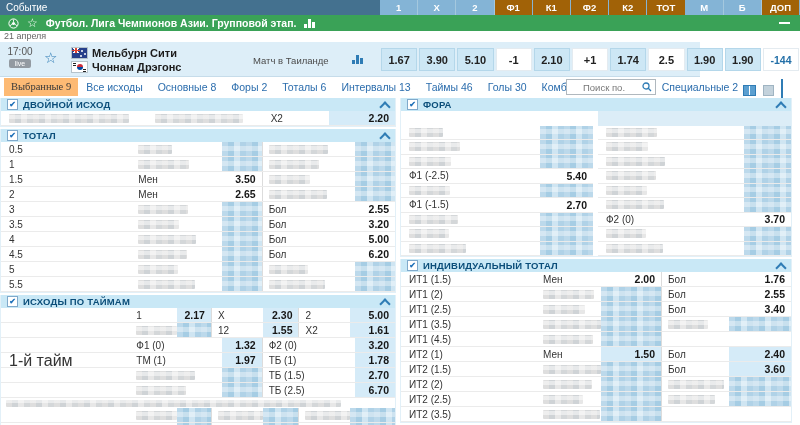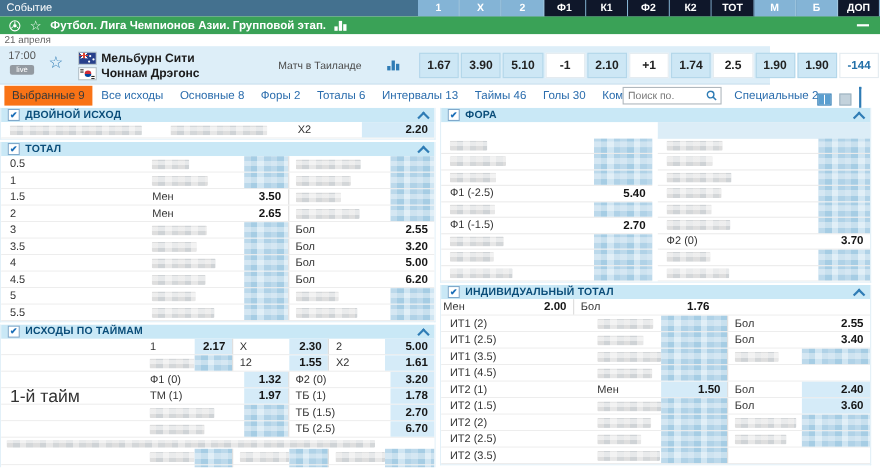--- a/index.html
+++ b/index.html
@@ -5,21 +5,21 @@
   html,body{margin:0;padding:0;background:#fff;}
   .screen{position:relative;width:800px;height:425px;background:#fff;overflow:hidden;
           font-family:"Liberation Sans",sans-serif;}
 
   
   .topbar{position:absolute;left:0;top:0;width:800px;height:15px;background:#44718f;}
   .evt{position:absolute;left:6px;top:0;line-height:15px;font-size:10px;color:#fff;}
   .hcols{position:absolute;left:380px;top:0;width:420px;height:15px;display:flex;}
   .hcell{flex:1;display:flex;align-items:center;justify-content:center;font-size:9.5px;
          font-weight:bold;color:#fff;background:#84b4d6;border-right:1px solid #a4c8de;box-sizing:border-box;}
-  .hcell.dark{background:#0f172a;border-right-color:#86b4d3;}
+  .hcell.dark{background:#a16207;border-right-color:#86b4d3;}
 
   
   .leaguebar{position:absolute;left:0;top:15px;width:800px;height:16px;background:#3aa257;
              display:flex;align-items:center;gap:8px;padding-left:8px;box-sizing:border-box;}
   .lb-title{font-size:10.5px;font-weight:bold;color:#fff;}
   .lb-star{color:#fff;font-size:12px;line-height:12px;}
   .minus{position:absolute;right:10px;top:7px;width:11px;height:2px;background:#fff;}
   .chart{display:flex;align-items:flex-end;gap:1px;height:10px;}
   .chart i{display:block;width:3px;}
   .chart i:nth-child(1){height:4px}.chart i:nth-child(2){height:9px}.chart i:nth-child(3){height:6px}
@@ -58,25 +58,25 @@
   .mo{position:absolute;left:380px;top:0;width:420px;height:35px;display:flex;align-items:center;}
   .mo-cell{flex:1;margin:0 1px;height:23px;display:flex;align-items:center;justify-content:center;
            font-size:11px;font-weight:bold;color:#222;background:#cde7f5;border:1px solid #b4d7ea;box-sizing:border-box;}
   .mo-cell.param{background:#fff;border-color:#e4ebf0;}
   .mo-cell.link{background:#fff;border-color:#e4ebf0;color:#2470a8;font-size:10.5px;}
 
   
   .tabsbar{position:absolute;left:0;top:77px;width:800px;height:21px;background:#fff;}
   .tabs{position:absolute;left:4px;top:1px;display:flex;gap:1px;}
   .tab{padding:3px 7px;font-size:10.5px;color:#2b6dad;white-space:nowrap;cursor:pointer;}
-  .tab.sel{background:#f97316;color:#3a3a3a;}
+  .tab.sel{background:#fdba74;color:#3a3a3a;font-family:Liberation Serif, serif;}
   .searchbox{position:absolute;left:566px;top:2px;width:90px;height:16px;border:1px solid #b0b8be;
              background:#fff;display:flex;align-items:center;box-sizing:border-box;}
   .searchbox input{border:0;outline:0;flex:1;min-width:0;font-size:9.5px;color:#555;padding-left:4px;
-             font-family:"Liberation Sans",sans-serif;background:transparent;}
+             font-family:"Liberation Sans",sans-serif;background:transparent;margin-left:12px;}
   .searchbox input::placeholder{color:#777;}
   .viewics{position:absolute;right:8px;top:4px;display:flex;gap:7px;align-items:center;}
   .ic-twocol{width:13px;height:11px;border:1px solid #2f7cb5;box-sizing:border-box;
              background:linear-gradient(90deg,#5b9fd0 45%,#fff 45% 55%,#5b9fd0 55%);}
   .ic-onecol{width:11px;height:11px;background:#c3d2dc;border:1px solid #9fb4c2;box-sizing:border-box;}
   .ic-collapse{width:11px;}
   .ic-collapse .bar{width:11px;height:2px;background:#2f7cb5;margin-bottom:2px;}
   .ic-collapse .chev{margin:0 auto;}
 
   
@@ -589,20 +589,21 @@
     </div>
 
     <div class="sec">
       <div class="sechead">
         <span class="chk">✔</span>
         <span class="sectitle">ИНДИВИДУАЛЬНЫЙ ТОТАЛ</span>
         <span class="chev"></span>
       </div>
       <div id="ind-rows">
           <div class="row">
+            <div class="cell w-ip">ИТ1 (1.5)</div>
             <div class="cell w-iml">Мен</div>
             <div class="cell val w-imv">2.00</div>
             <div class="cell w-ibl divl">Бол</div>
             <div class="cell val w-ibv">1.76</div>
           </div>
           <div class="row">
             <div class="cell w-ip">ИТ1 (2)</div>
             <div class="cell w-iml">
               <span class="blob" style="width: 51px;"></span>
             </div>

